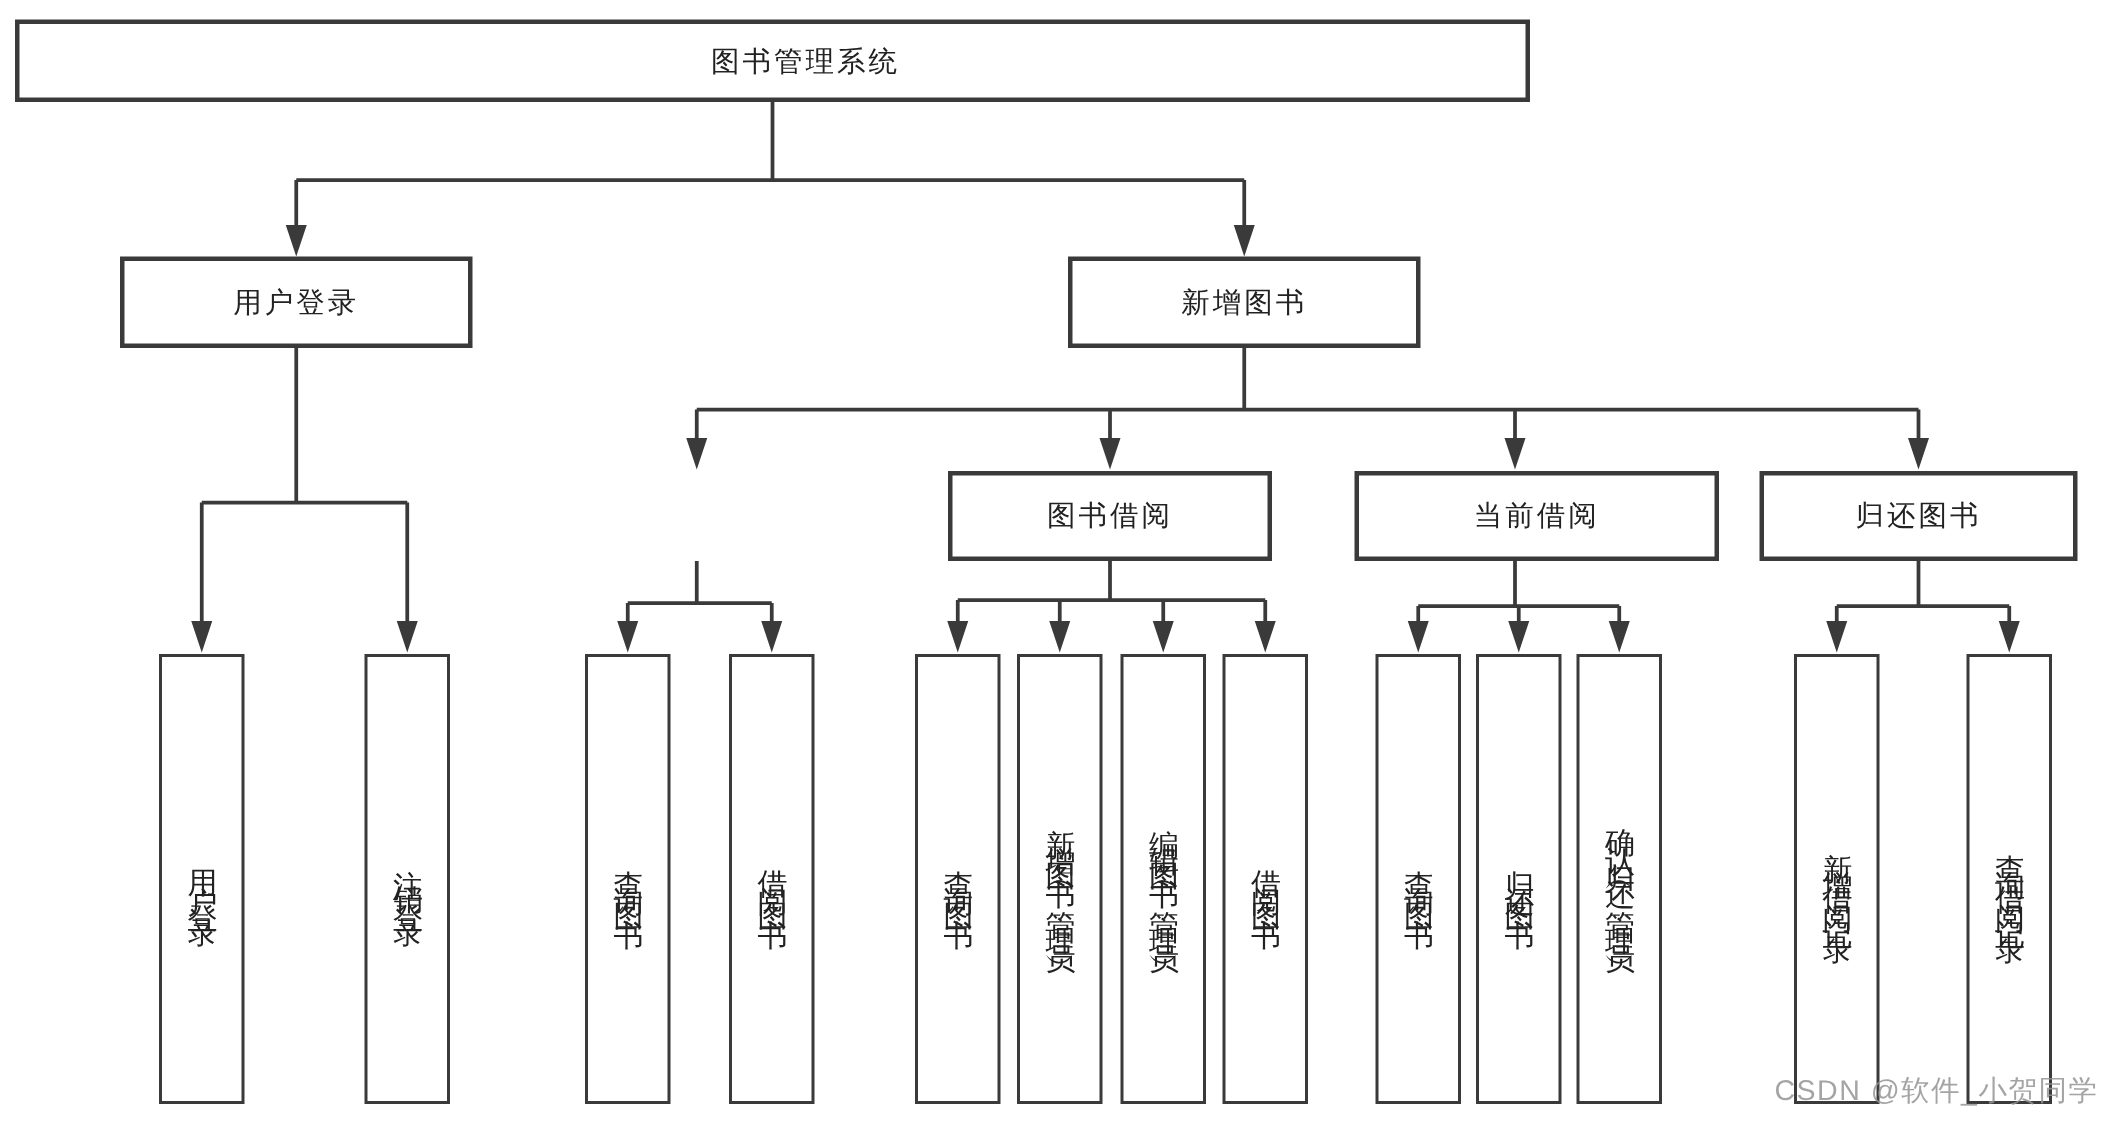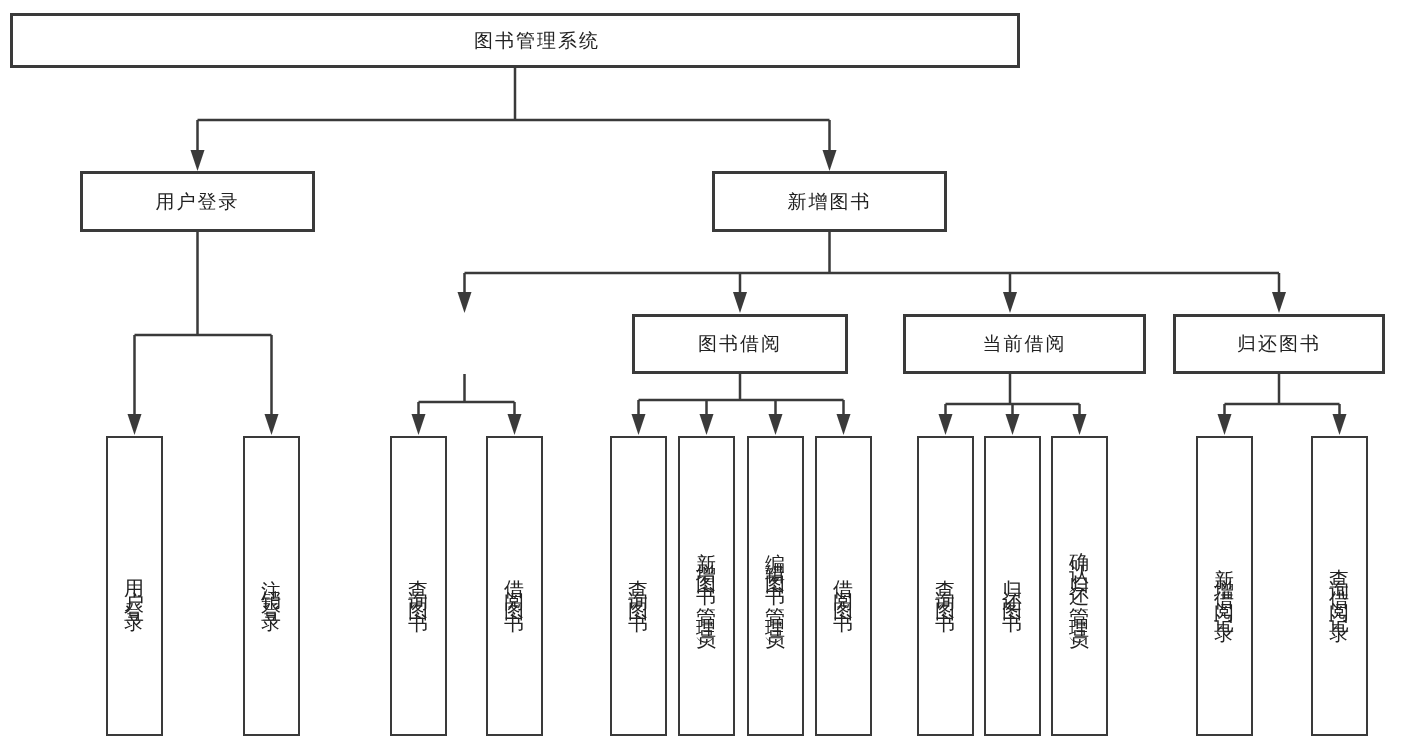--- a/index.html
+++ b/index.html
@@ -157,14 +157,15 @@
     <span class="vlabel">确认归还（管理员）</span>
   </div>
 
   <div class="box leaf-box" style="left:1196px;">
     <span class="vlabel">新增借阅记录</span>
   </div>
   <div class="box leaf-box" style="left:1311px;">
     <span class="vlabel">查询借阅记录</span>
   </div>
 
+  <div class="watermark">CSDN @软件_小贺同学</div>
 
 </div>
 
 </body></html>

